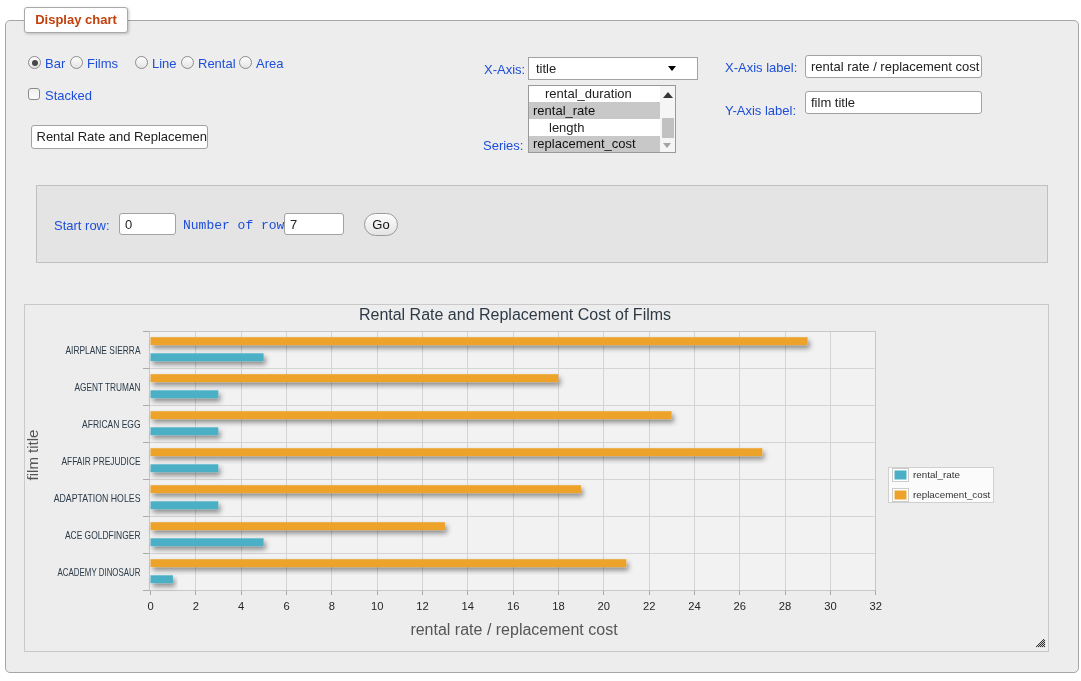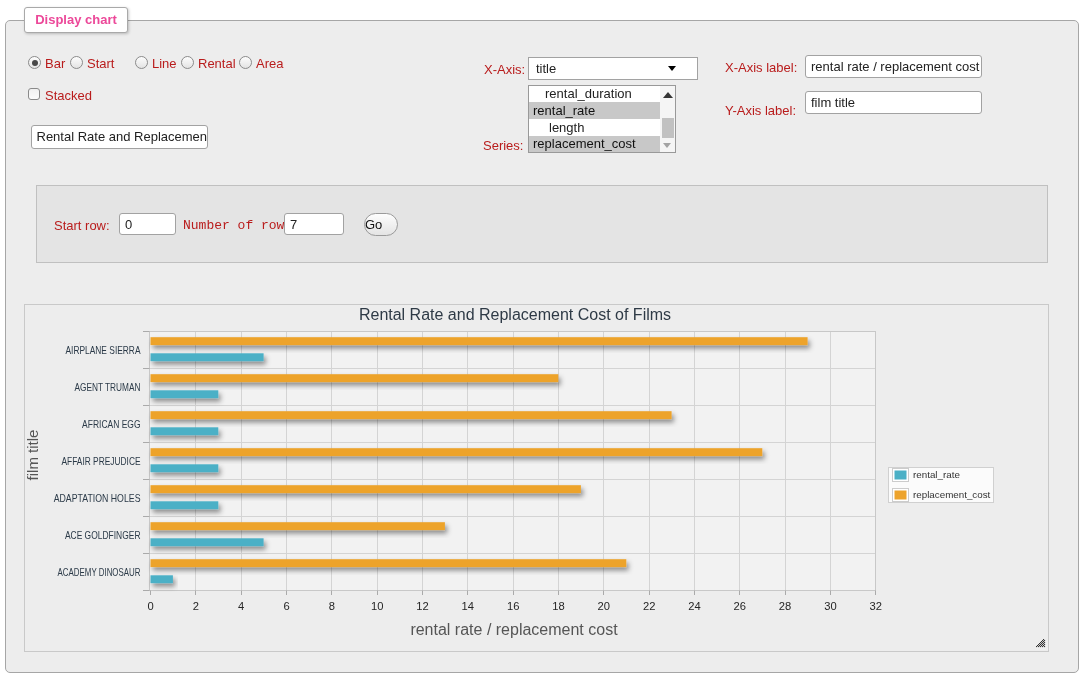--- a/index.html
+++ b/index.html
@@ -1,40 +1,40 @@
 <!DOCTYPE html>
 <html><head>
 <meta charset="utf-8">
 <style>
   html,body{margin:0;padding:0;background:#fff;width:1081px;height:681px;overflow:hidden;}
   *{box-sizing:border-box;}
   body{font-family:"Liberation Sans",sans-serif;font-size:13px;color:#333;}
   .abs{position:absolute;}
   #fieldset{left:5px;top:20px;width:1074px;height:653px;background:#ededed;border:1px solid #a6a6a6;border-radius:5px;}
-  #legendbox{left:24px;top:7px;width:104px;height:26px;background:#fff;border:1px solid #a9a9a9;border-radius:3px;box-shadow:1px 1px 3px rgba(0,0,0,.22);color:#ec4899;font-weight:bold;font-size:13px;line-height:24px;text-align:center;}
+  #legendbox{left:24px;top:7px;width:104px;height:26px;background:#fff;border:1px solid #a9a9a9;border-radius:3px;box-shadow:1px 1px 3px rgba(0,0,0,.22);color:#c2410c;font-weight:bold;font-size:13px;line-height:24px;text-align:center;}
   .radio{width:13px;height:13px;border-radius:50%;border:1px solid #8b8b8b;background:linear-gradient(#fdfdfd,#e3e3e3);}
   .radio .dot{position:absolute;left:2.5px;top:2.5px;width:6px;height:6px;border-radius:50%;background:#474747;}
   .cbox{width:12px;height:12px;border:1.5px solid #8a8a8a;border-radius:3px;background:linear-gradient(#f0f0f0,#fbfbfb);}
   .tinput{background:#fff;border:1px solid #a2a2a2;border-radius:3px;line-height:21px;padding:0 5px;white-space:nowrap;overflow:hidden;color:#222;}
-  .lbl{color:#b91c1c;}
+  .lbl{color:#1d4ed8;}
   #panel{left:36px;top:185px;width:1012px;height:78px;background:#e4e4e4;border:1px solid #c0c0c0;}
-  #gobtn{left:364px;top:213px;width:34px;height:23px;border:1px solid #9a9a9a;border-radius:12px;background:linear-gradient(#fdfdfd,#e4e4e4);text-align:left;line-height:21px;color:#111;}
+  #gobtn{left:364px;top:213px;width:34px;height:23px;border:1px solid #9a9a9a;border-radius:12px;background:linear-gradient(#fdfdfd,#e4e4e4);text-align:center;line-height:21px;color:#111;}
   #chartbox{left:24px;top:304px;width:1025px;height:348px;background:#ededed;border:1px solid #c9c9c9;}
 </style>
 </head>
 <body>
 <div class="abs" id="fieldset"></div>
 <div class="abs" id="legendbox">Display chart</div>
 
 <div class="abs radio" style="left:28px;top:56px;">
     <span class="dot"></span>
   </div>
 <div class="abs lbl" style="left:45px;top:56px;">Bar</div>
 <div class="abs radio" style="left:70px;top:56px;"></div>
-<div class="abs lbl" style="left:87px;top:56px;">Start</div>
+<div class="abs lbl" style="left:87px;top:56px;">Films</div>
 <div class="abs radio" style="left:135px;top:56px;"></div>
 <div class="abs lbl" style="left:152px;top:56px;">Line</div>
 <div class="abs radio" style="left:181px;top:56px;"></div>
 <div class="abs lbl" style="left:198px;top:56px;">Rental</div>
 <div class="abs radio" style="left:239px;top:56px;"></div>
 <div class="abs lbl" style="left:256px;top:56px;">Area</div>
 
 <div class="abs cbox" style="left:28px;top:88px;"></div>
 <div class="abs lbl" style="left:45px;top:88px;">Stacked</div>
 

